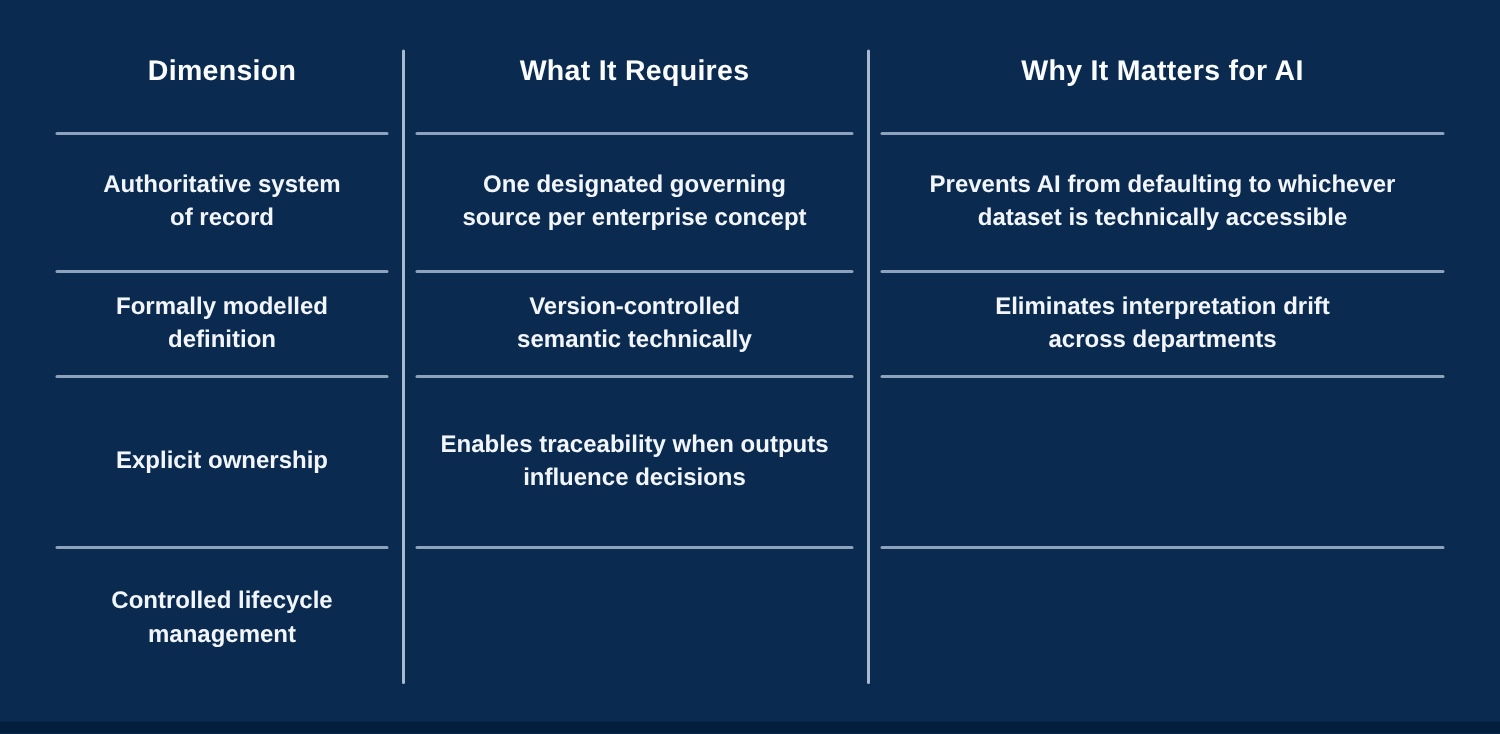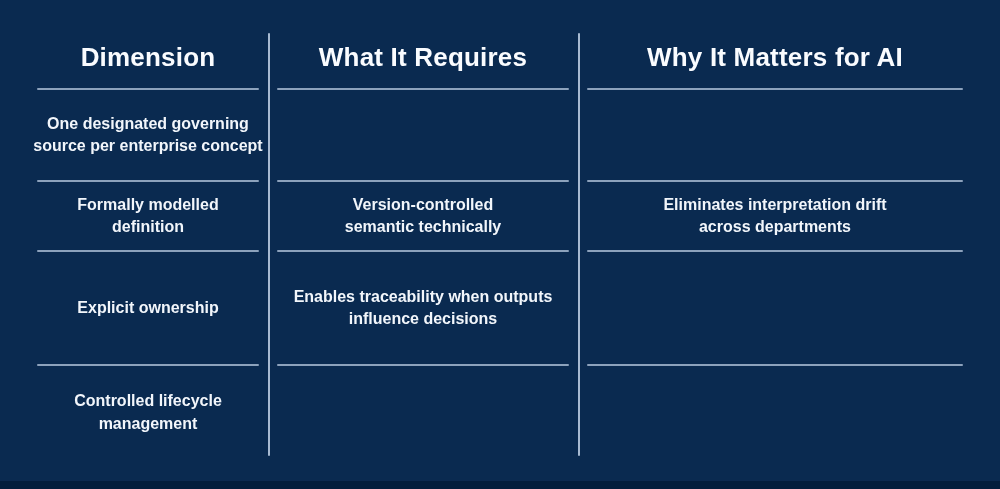--- a/index.html
+++ b/index.html
@@ -25,23 +25,23 @@
     display: grid;
     grid-template-columns: 240px 310px 1fr;
   }
   .header-row {
     height: 88px;
   }
   .header-cell {
     display: flex;
     align-items: flex-end;
     justify-content: center;
-    padding-bottom: 15px;
+    padding-bottom: 29px;
     color: #fafcff;
-    font-size: 26px;
+    font-size: 19px;
     font-weight: 700;
     letter-spacing: 0.2px;
     white-space: pre-line;
     text-align: center;
   }
   .divider-row {
     display: grid;
     grid-template-columns: 240px 310px 1fr;
     height: 2px;
   }
@@ -98,22 +98,26 @@
       <div class="header-cell">Why It Matters for AI</div>
     </div>
 
     <div class="divider-row">
       <div class="hline"></div>
       <div class="hline"></div>
       <div class="hline"></div>
     </div>
 
     <div class="row data-row r1">
+      <div class="cell">Authoritative system
+of record</div>
       <div class="cell">One designated governing
 source per enterprise concept</div>
+      <div class="cell">Prevents AI from defaulting to whichever
+dataset is technically accessible</div>
     </div>
 
     <div class="divider-row">
       <div class="hline"></div>
       <div class="hline"></div>
       <div class="hline"></div>
     </div>
 
     <div class="row data-row r2">
       <div class="cell">Formally modelled

